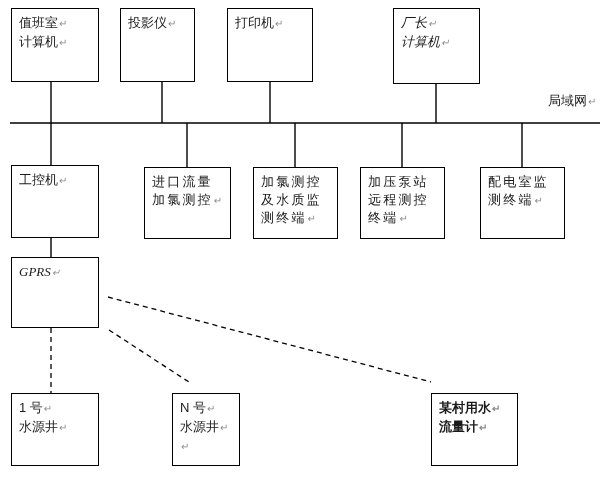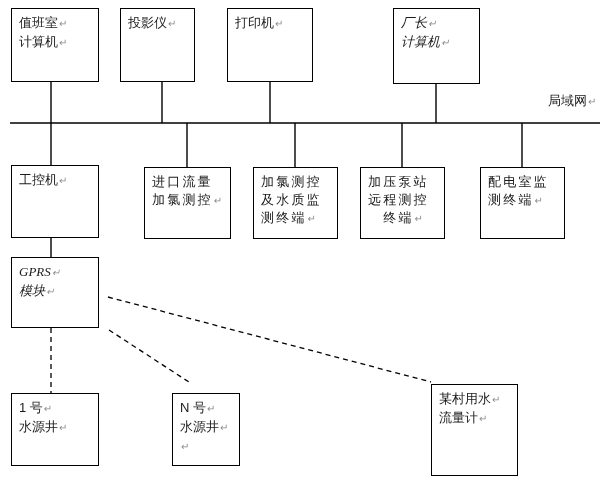--- a/index.html
+++ b/index.html
@@ -112,41 +112,40 @@
       </div>
       <div class="node" style="left: 144px; top: 167px; width: 87px; height: 72px;">
         <div class="line justify"><span>进口流量</span></div>
         <div class="line justify"><span>加氯测控</span><span class="pilcrow">↵</span></div>
       </div>
       <div class="node" style="left: 253px; top: 167px; width: 85px; height: 72px;">
         <div class="line justify"><span>加氯测控</span></div>
         <div class="line justify"><span>及水质监</span></div>
         <div class="line justify"><span>测终端</span><span class="pilcrow">↵</span></div>
       </div>
-      <div class="node" style="left: 360px; top: 167px; width: 85px; height: 72px; text-align: right;">
+      <div class="node" style="left: 360px; top: 167px; width: 85px; height: 72px;">
         <div class="line justify"><span>加压泵站</span></div>
         <div class="line justify"><span>远程测控</span></div>
         <div class="line justify"><span>终端</span><span class="pilcrow">↵</span></div>
       </div>
       <div class="node" style="left: 480px; top: 167px; width: 85px; height: 72px;">
         <div class="line justify"><span>配电室监</span></div>
         <div class="line justify"><span>测终端</span><span class="pilcrow">↵</span></div>
       </div>
       <div class="node" style="left: 11px; top: 257px; width: 88px; height: 71px; font-style: italic;">
         <div class="line latin"><span>GPRS</span><span class="pilcrow">↵</span></div>
-        <div class="line"><span>模块</span><span class="pilcrow">↵</span></div>
       </div>
       <div class="node" style="left: 11px; top: 393px; width: 88px; height: 73px;">
         <div class="line"><span>1 号</span><span class="pilcrow">↵</span></div>
         <div class="line"><span>水源井</span><span class="pilcrow">↵</span></div>
       </div>
       <div class="node" style="left: 172px; top: 393px; width: 68px; height: 73px;">
         <div class="line"><span>N 号</span><span class="pilcrow">↵</span></div>
         <div class="line"><span>水源井</span><span class="pilcrow">↵</span></div>
         <div class="line"><span></span><span class="pilcrow">↵</span></div>
       </div>
-      <div class="node" style="left: 431px; top: 384px; width: 87px; height: 92px;">
+      <div class="node" style="left: 431px; top: 393px; width: 87px; height: 73px; font-weight: bold;">
         <div class="line"><span>某村用水</span><span class="pilcrow">↵</span></div>
         <div class="line"><span>流量计</span><span class="pilcrow">↵</span></div>
       </div>
     </div>
 
 </div>
 
 </body></html>

